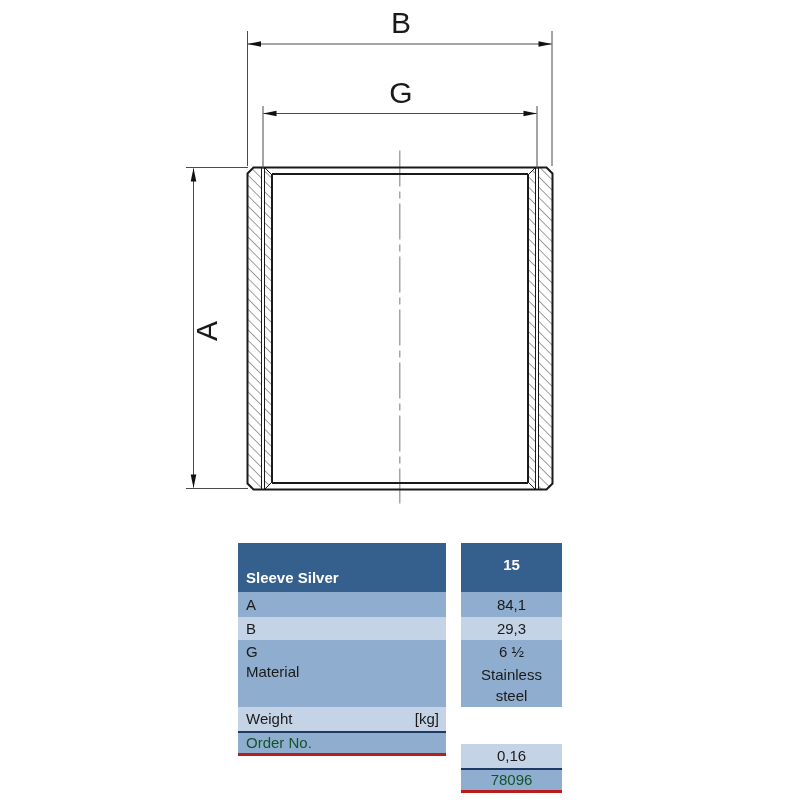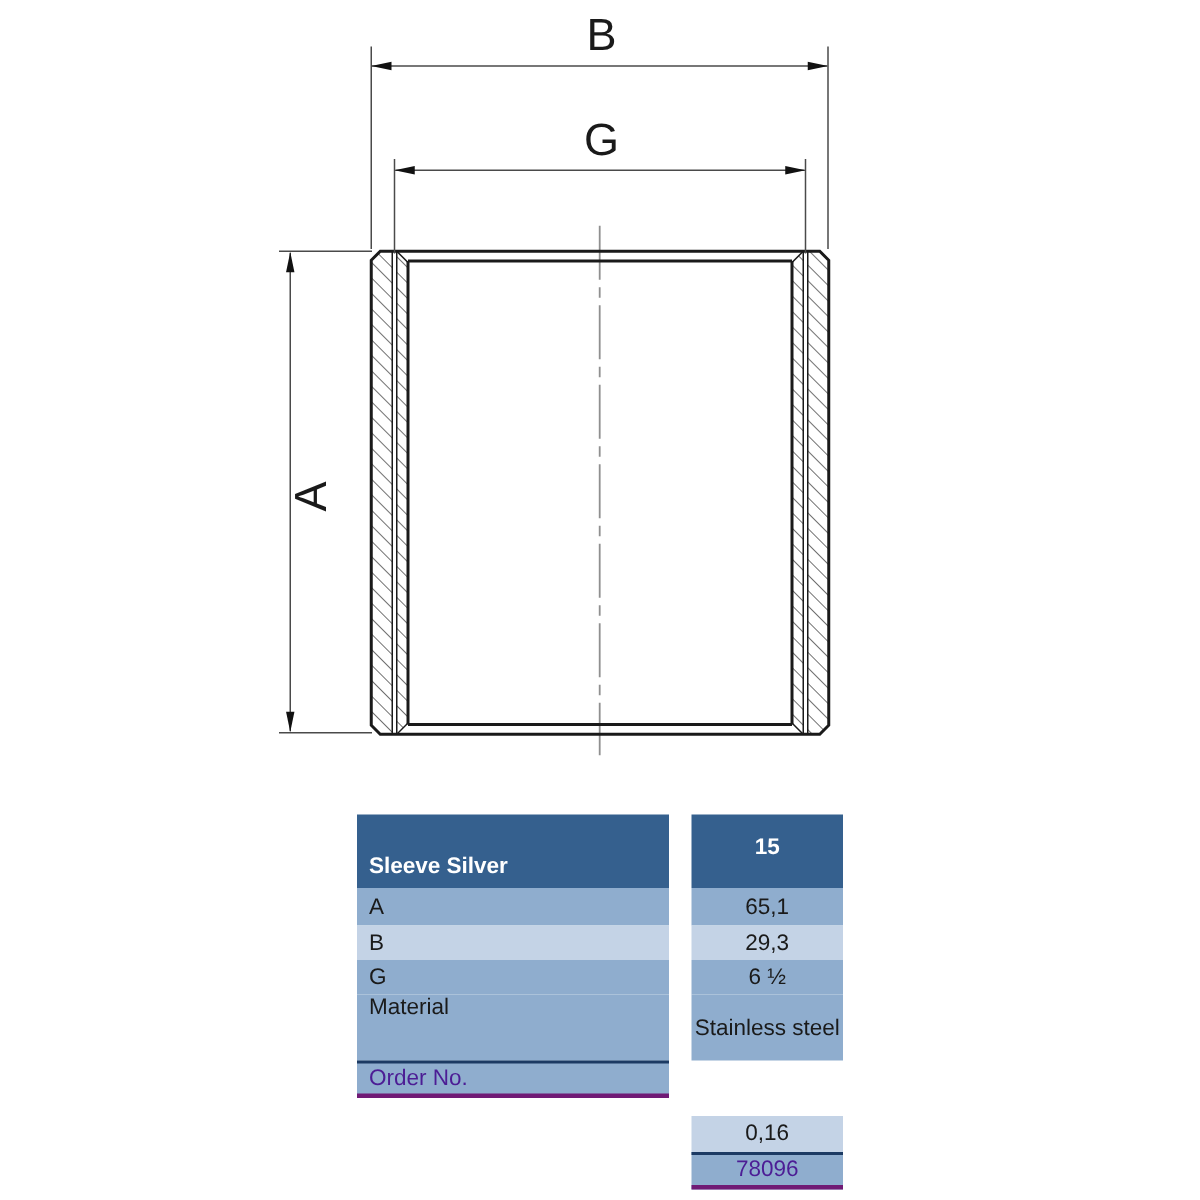--- a/index.html
+++ b/index.html
@@ -28,26 +28,26 @@
   .row-a,.row-b,.row-g{height:25px;line-height:25px;}
   .row-b,.row-g{height:23px;line-height:23px;}
   .row-material{height:44px;}
   .row-weight{height:24px;line-height:24px;}
 
   #tbl-left .trow{padding-left:8px;}
   #tbl-right .trow{padding-left:0;text-align:center;}
 
   #tbl-left .row-material{display:flex;padding-bottom:2px;}
   #tbl-right .row-material{display:flex;align-items:center;justify-content:center;
-                           line-height:21px;padding:0 2px;}
+                           line-height:21px;padding:0 12px;}
 
   #tbl-left .row-weight{display:flex;justify-content:space-between;padding-right:7px;}
 
-  .row-order{height:25px;background:#8fadce;color:#4c1d95;
-             border-top:2px solid #1c3a63;border-bottom:3px solid #701a75;
+  .row-order{height:25px;background:#8fadce;color:#14532d;
+             border-top:2px solid #1c3a63;border-bottom:3px solid #b91c1c;
              line-height:20px;}
 </style>
 </head>
 <body>
 
 <div id="page">
 
   <svg id="drawing-svg" width="800" height="560" viewBox="0 0 800 560">
     <defs>
       <pattern id="hatch" patternUnits="userSpaceOnUse" width="7.3" height="7.3" patternTransform="rotate(-45)">
@@ -120,28 +120,32 @@
   <div id="tbl-left" class="tbl-block">
     <div class="trow row-header">
       <span>Sleeve Silver</span>
     </div>
     <div class="trow row-a row-med">A</div>
     <div class="trow row-b row-light">B</div>
     <div class="trow row-g row-med">G</div>
     <div class="trow row-material row-med">
       <span>Material</span>
     </div>
+    <div class="trow row-weight row-light">
+      <span>Weight</span>
+      <span>[kg]</span>
+    </div>
     <div class="trow row-order">Order No.</div>
   </div>
 
   <div id="tbl-right" class="tbl-block">
     <div class="trow row-header">
       <span>15</span>
     </div>
-    <div class="trow row-a row-med">65,1</div>
+    <div class="trow row-a row-med">84,1</div>
     <div class="trow row-b row-light">29,3</div>
     <div class="trow row-g row-med">6 ½</div>
     <div class="trow row-material row-med">
       <span>Stainless steel</span>
     </div>
     <div class="trow row-weight row-light" style="justify-content:center;padding-right:0;margin-top:37px;">0,16</div>
     <div class="trow row-order">78096</div>
   </div>
 
 </div>

